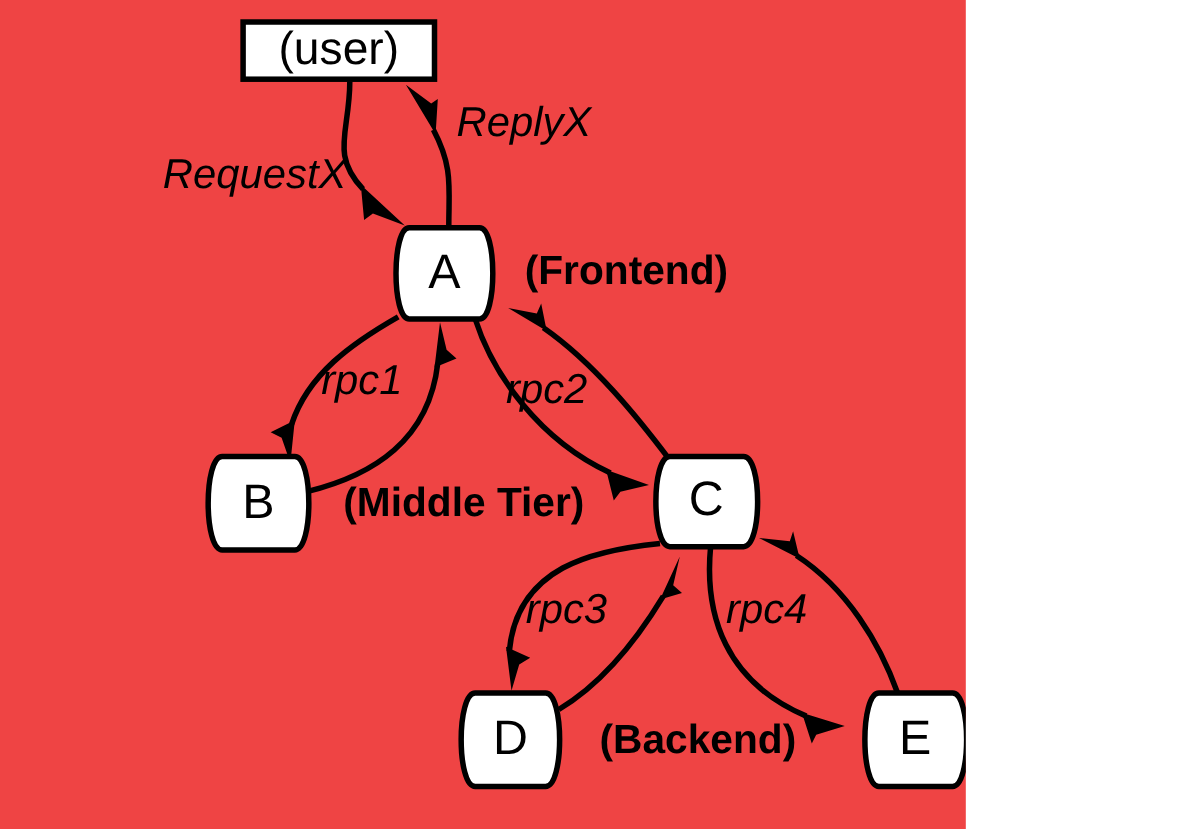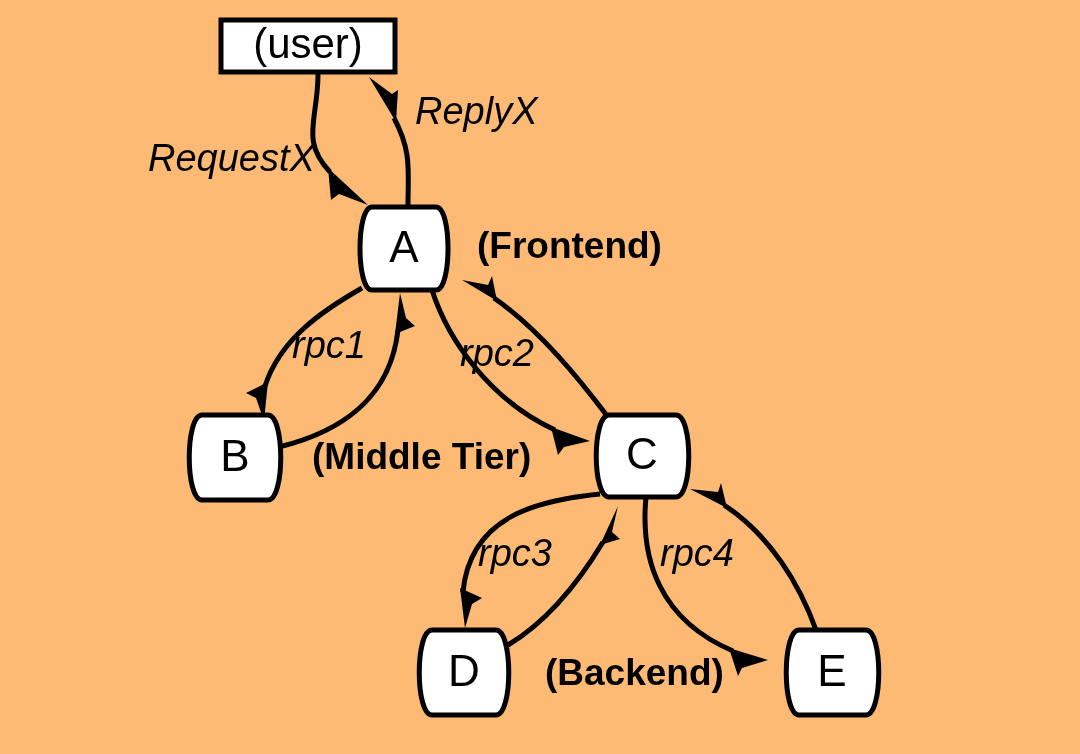--- a/index.html
+++ b/index.html
@@ -2,23 +2,23 @@
 <html><head>
 <meta charset="utf-8">
 <style>
   html, body {
     margin: 0;
     padding: 0;
     background: #ffffff;
   }
   #diagram-root {
     position: relative;
-    width: 1080px;
+    width: 878px;
     height: 754px;
-    background: #fdba74;
+    background: #ef4444;
     font-family: "Liberation Sans", sans-serif;
     overflow: hidden;
   }
   svg#rpc-diagram {
     display: block;
     width: 1080px;
     height: 754px;
   }
   .node-shape {
     fill: #ffffff;

